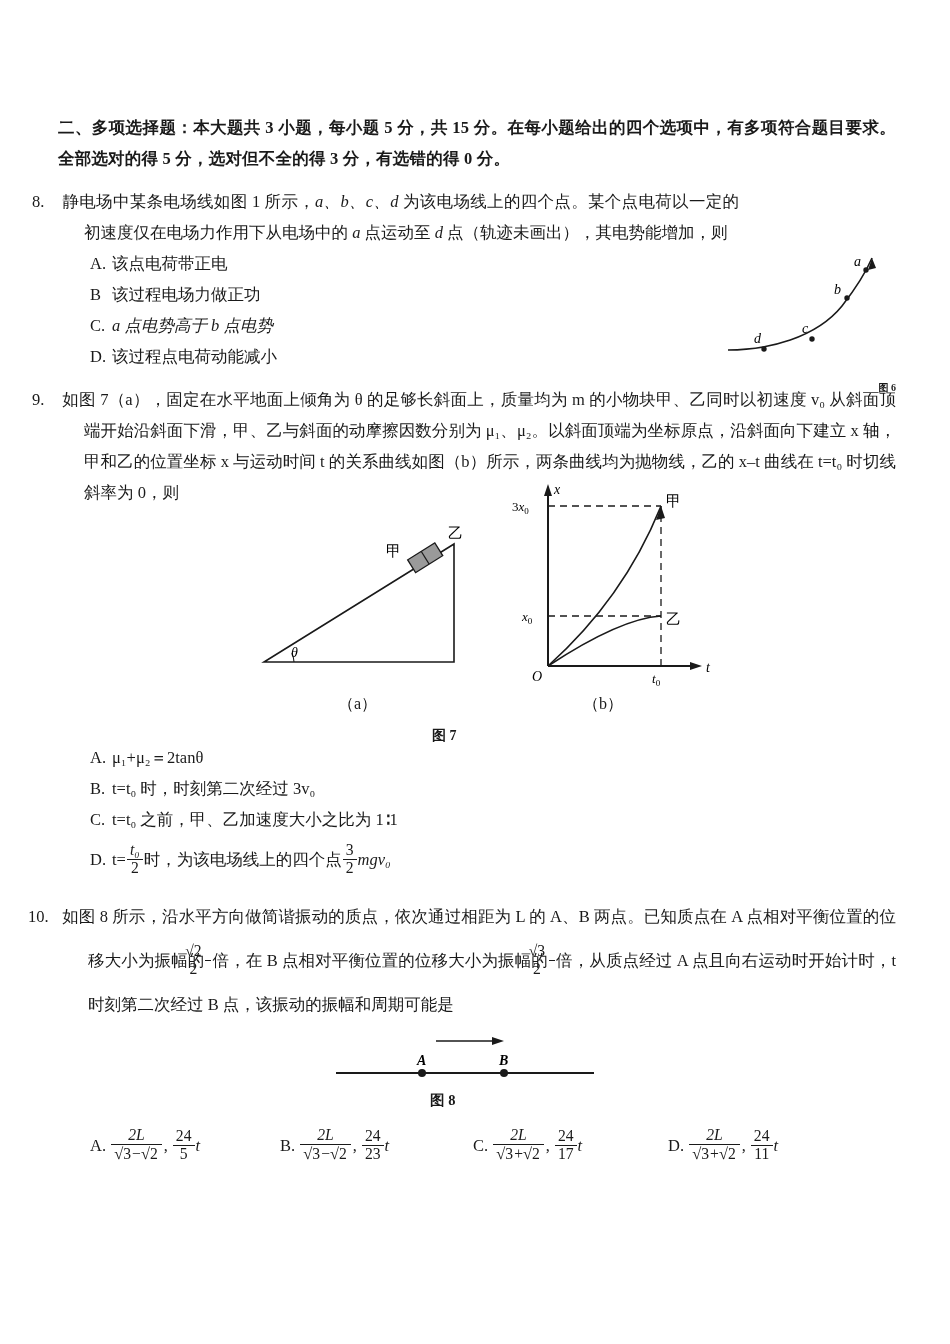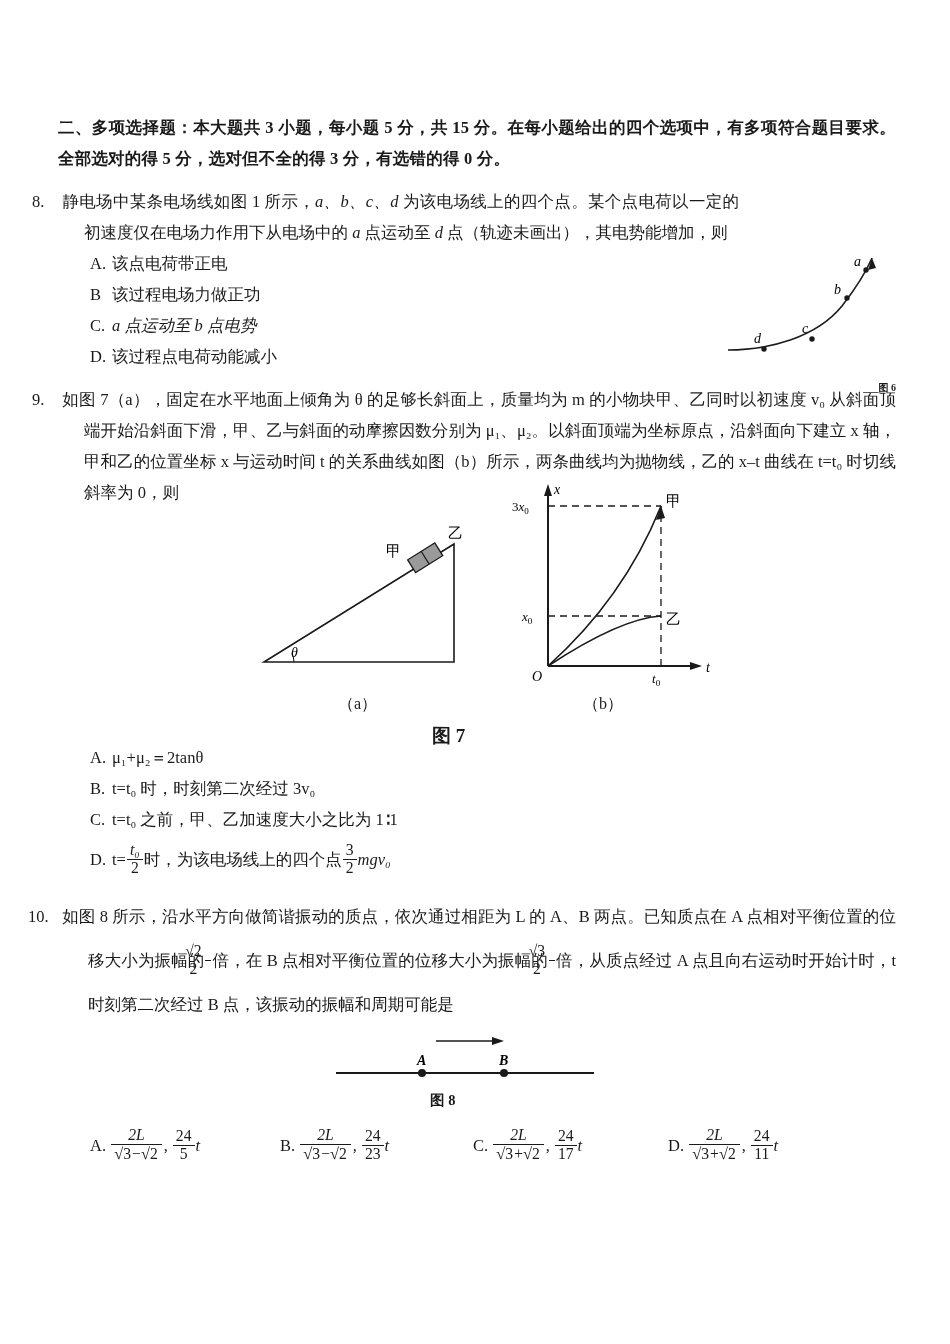--- a/index.html
+++ b/index.html
@@ -102,21 +102,21 @@
   
   .fig7wrap {
     position: relative;
     height: 212px;
     margin-top: 4px;
   }
   .fig7a { position: absolute; left: 200px; top: 0; width: 230px; height: 180px; }
   .fig7b { position: absolute; left: 448px; top: -36px; width: 226px; height: 216px; }
   .lblA { position: absolute; left: 280px; top: 176px; font-size: 16px; }
   .lblB { position: absolute; left: 525px; top: 176px; font-size: 16px; }
-  .fig7cap { position: absolute; left: 374px; top: 208px; font-size: 19px; font-weight: bold; }
+  .fig7cap { position: absolute; left: 374px; top: 208px; font-size: 14px; font-weight: bold; }
 
   
   .fig8wrap { position: relative; height: 84px; margin-top: 2px; }
   .fig8 { position: absolute; left: 260px; top: 0; width: 290px; height: 58px; }
   .fig8cap { position: absolute; left: 372px; top: 56px; font-size: 14.5px; font-weight: bold; }
 
   
   .optrow {
     position: relative;
     height: 62px;
@@ -162,21 +162,21 @@
         <span>静电场中某条电场线如图 1 所示，</span><i>a、b、c、d</i><span> 为该电场线上的四个点。某个点电荷以一定的初速度仅在电场力作用下从电场中的 </span><i>a</i><span> 点运动至 </span><i>d</i><span> 点（轨迹未画出），其电势能增加，则</span>
       </div>
 
       <div class="opt">
         <span class="lbl">A.</span><span>该点电荷带正电</span>
       </div>
       <div class="opt">
         <span class="lbl">B</span><span>该过程电场力做正功</span>
       </div>
       <div class="opt">
-        <span class="lbl">C.</span><span class="it">a 点运动至 b 点电势</span>
+        <span class="lbl">C.</span><span class="it">a 点电势高于 b 点电势</span>
       </div>
       <div class="opt">
         <span class="lbl">D.</span><span>该过程点电荷动能减小</span>
       </div>
     </div>
 
     <div class="q" style="margin-top:12px;">
       <div class="q-body hang">
         <span class="num">9.</span>
         <span>如图 7（a），固定在水平地面上倾角为 θ 的足够长斜面上，质量均为 m 的小物块甲、乙同时以初速度 v₀ 从斜面顶端开始沿斜面下滑，甲、乙与斜面的动摩擦因数分别为 μ₁、μ₂。以斜面顶端为坐标原点，沿斜面向下建立 x 轴，甲和乙的位置坐标 x 与运动时间 t 的关系曲线如图（b）所示，两条曲线均为抛物线，乙的 x–t 曲线在 t=t₀ 时切线斜率为 0，则</span>

